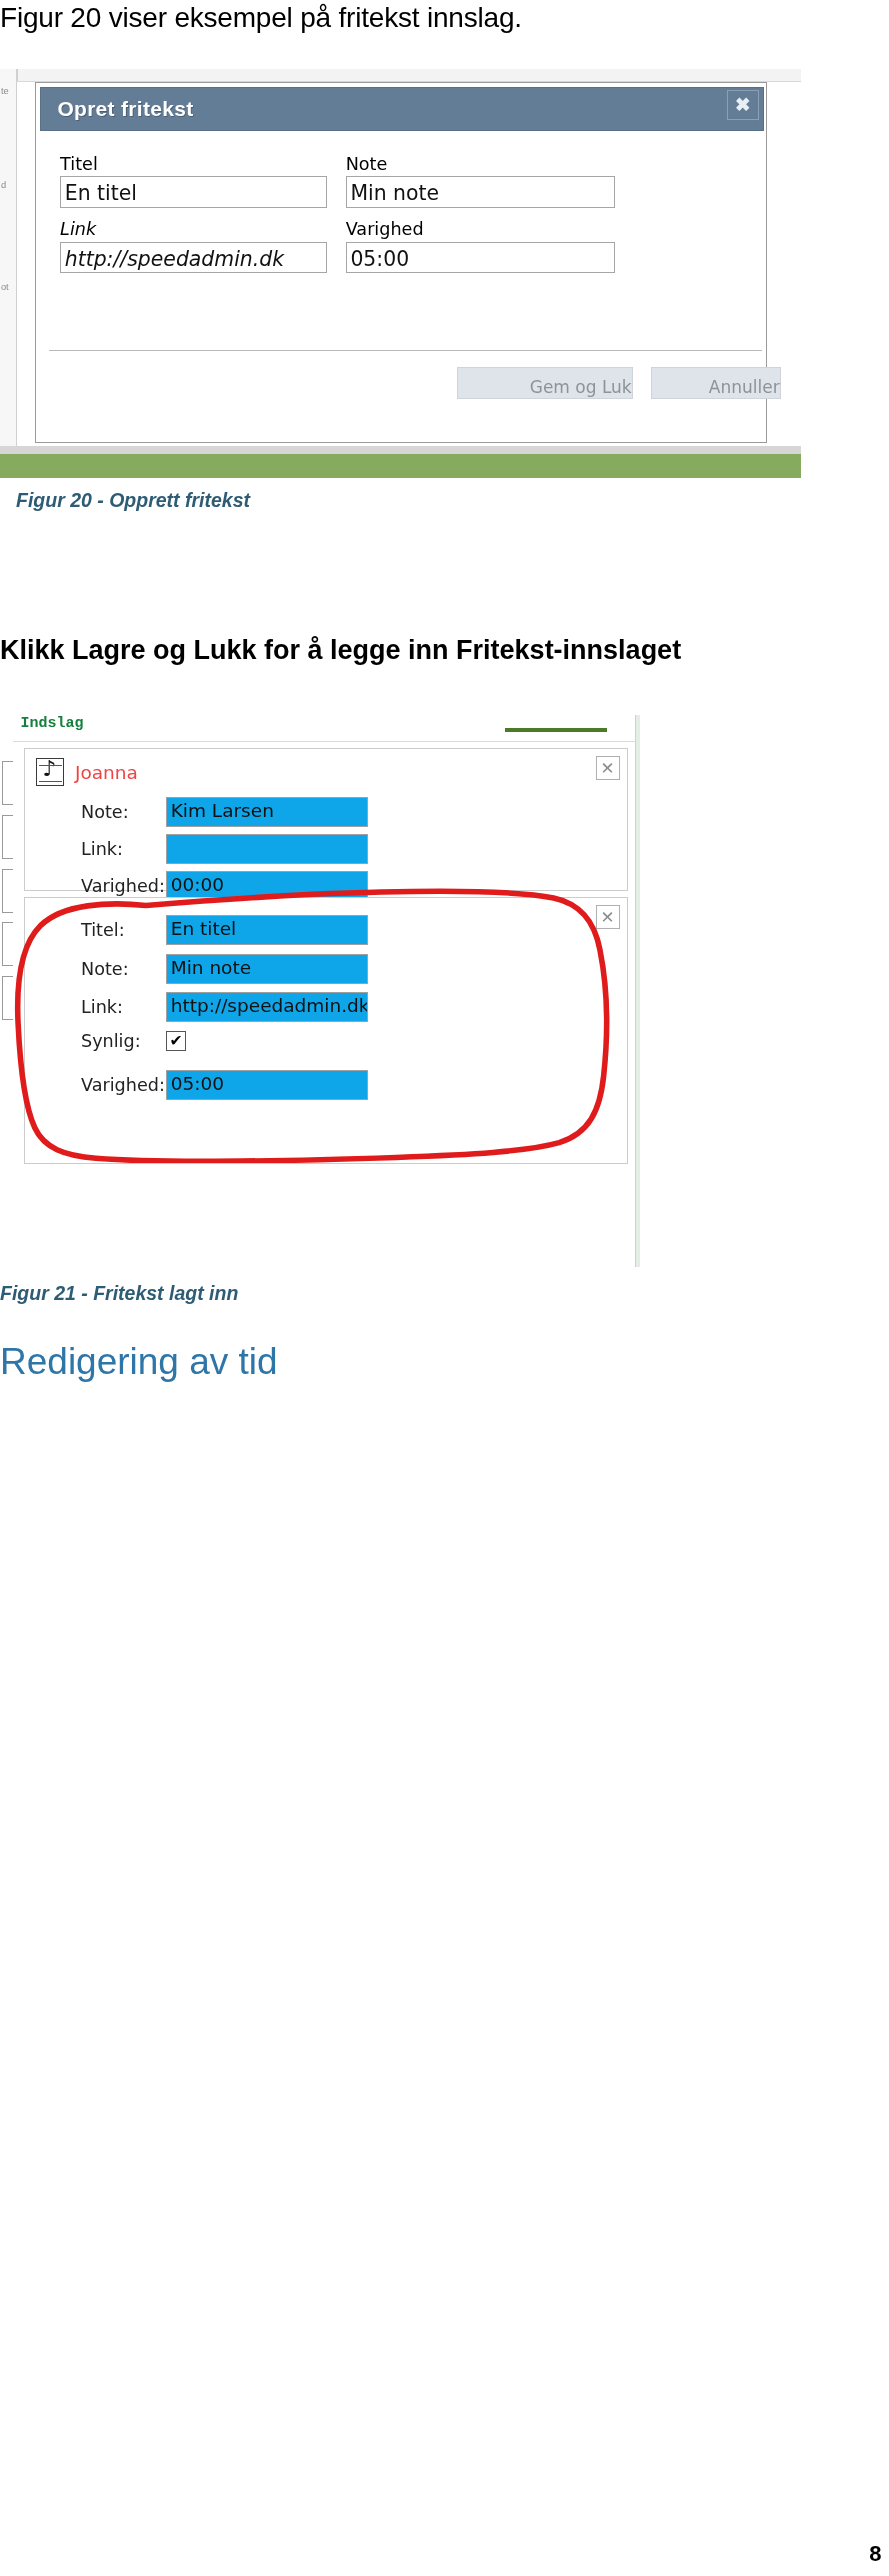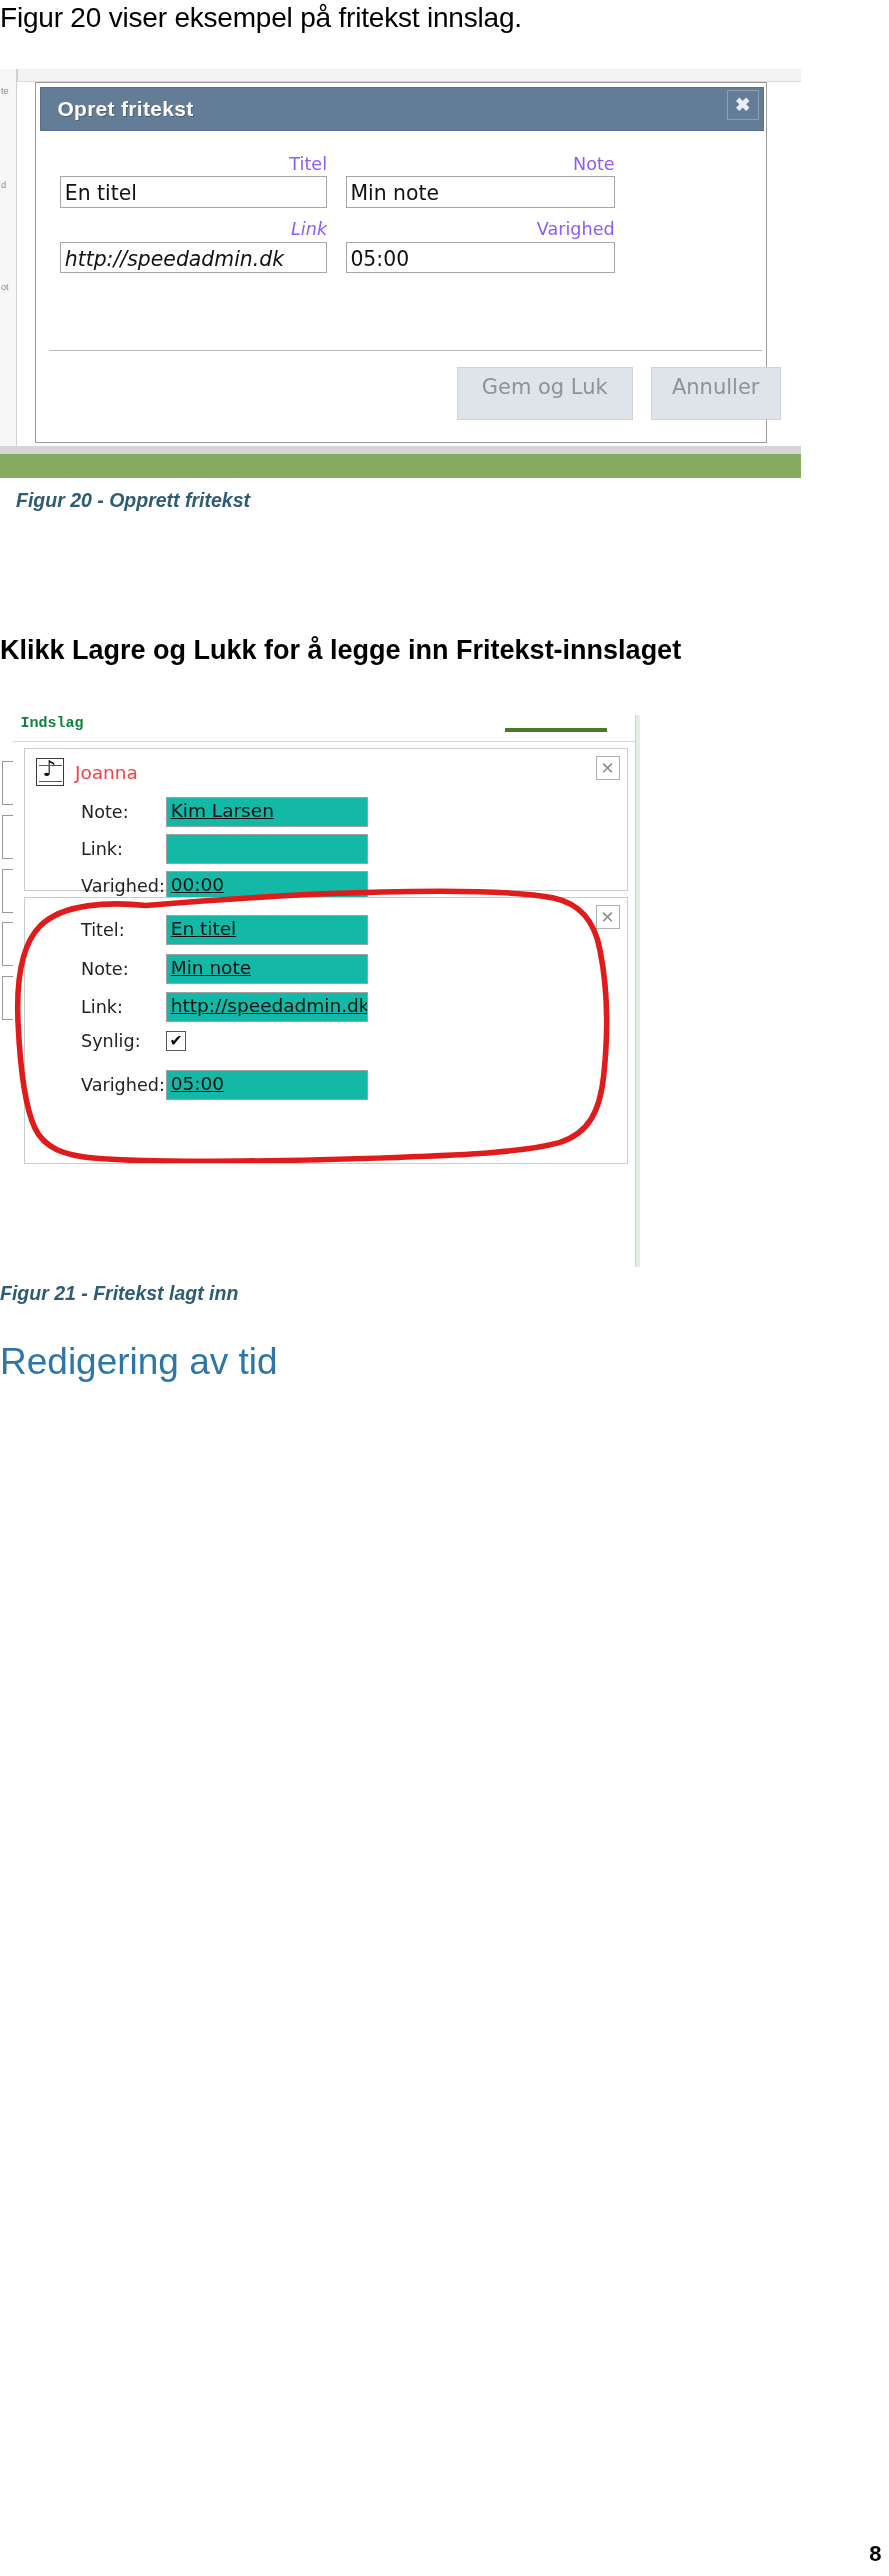--- a/index.html
+++ b/index.html
@@ -144,26 +144,25 @@
   #modal-body {
     position: absolute; left: 3.7px; top: 54px;
     width: 724px; height: 250px;
     background: #ffffff;
   }
   .fld {
     position: absolute;
   }
   .fld-label {
     font-size: 17.6px;
-    color: #8b5cf6;
+    color: #000000;
     font-family: "DejaVu Sans", sans-serif;
     display: block;
     margin-bottom: 2.8px;
     white-space: nowrap;
-    text-align: right;
   }
   .fld-input {
     border: 0.9px solid #a6a6a6;
     background: #ffffff;
     font-size: 20.4px;
     color: #111;
     font-family: "DejaVu Sans", sans-serif;
     padding: 1.9px 3.7px;
     height: 31.5px;
     line-height: 28px;
@@ -185,25 +184,25 @@
   }
   #modal-footer {
     position: absolute; left: 0; top: 230px;
     width: 724px; height: 56px;
   }
   .modal-btn {
     position: absolute;
     background: #dfe3ea;
     border: 0.9px solid #cfd4dc;
     color: #8e9299;
-    font-size: 21px;
-    font-family: "DejaVu Sans", sans-serif;
-    text-align: center;
+    font-size: 17px;
+    font-family: "DejaVu Sans", sans-serif;
+    text-align: right;
     line-height: 39px;
-    height: 53px;
+    height: 32px;
     cursor: pointer;
   }
   #btn-gem-luk  { left: 417px; top: 0;  width: 176px; }
   #btn-annuller { left: 611px; top: 0;  width: 130px; }
 
   
   #figure21 {
     position: absolute;
     left: 0; top: 715px;
     width: 648px;
@@ -294,29 +293,28 @@
   .row-label {
     width: 85px;
     font-size: 17.6px;
     color: #222;
     font-family: "DejaVu Sans", sans-serif;
     white-space: nowrap;
   }
   .row-input {
     width: 202px; height: 30px;
     border: 0.9px solid #a0a0a0;
-    background: #14b8a6;
+    background: #0ea5e9;
     font-size: 18.5px;
     line-height: 26px;
     color: #111;
     padding: 0 3.7px;
     font-family: "DejaVu Sans", sans-serif;
     white-space: nowrap;
     overflow: hidden;
-    text-decoration: underline;
   }
   .row-checkbox {
     width: 20.4px; height: 20.4px;
     border: 0.9px solid #555;
     background: #fff;
     text-align: center;
     line-height: 18.5px;
     font-size: 15.7px;
     color: #000;
     font-family: "DejaVu Sans", sans-serif;

